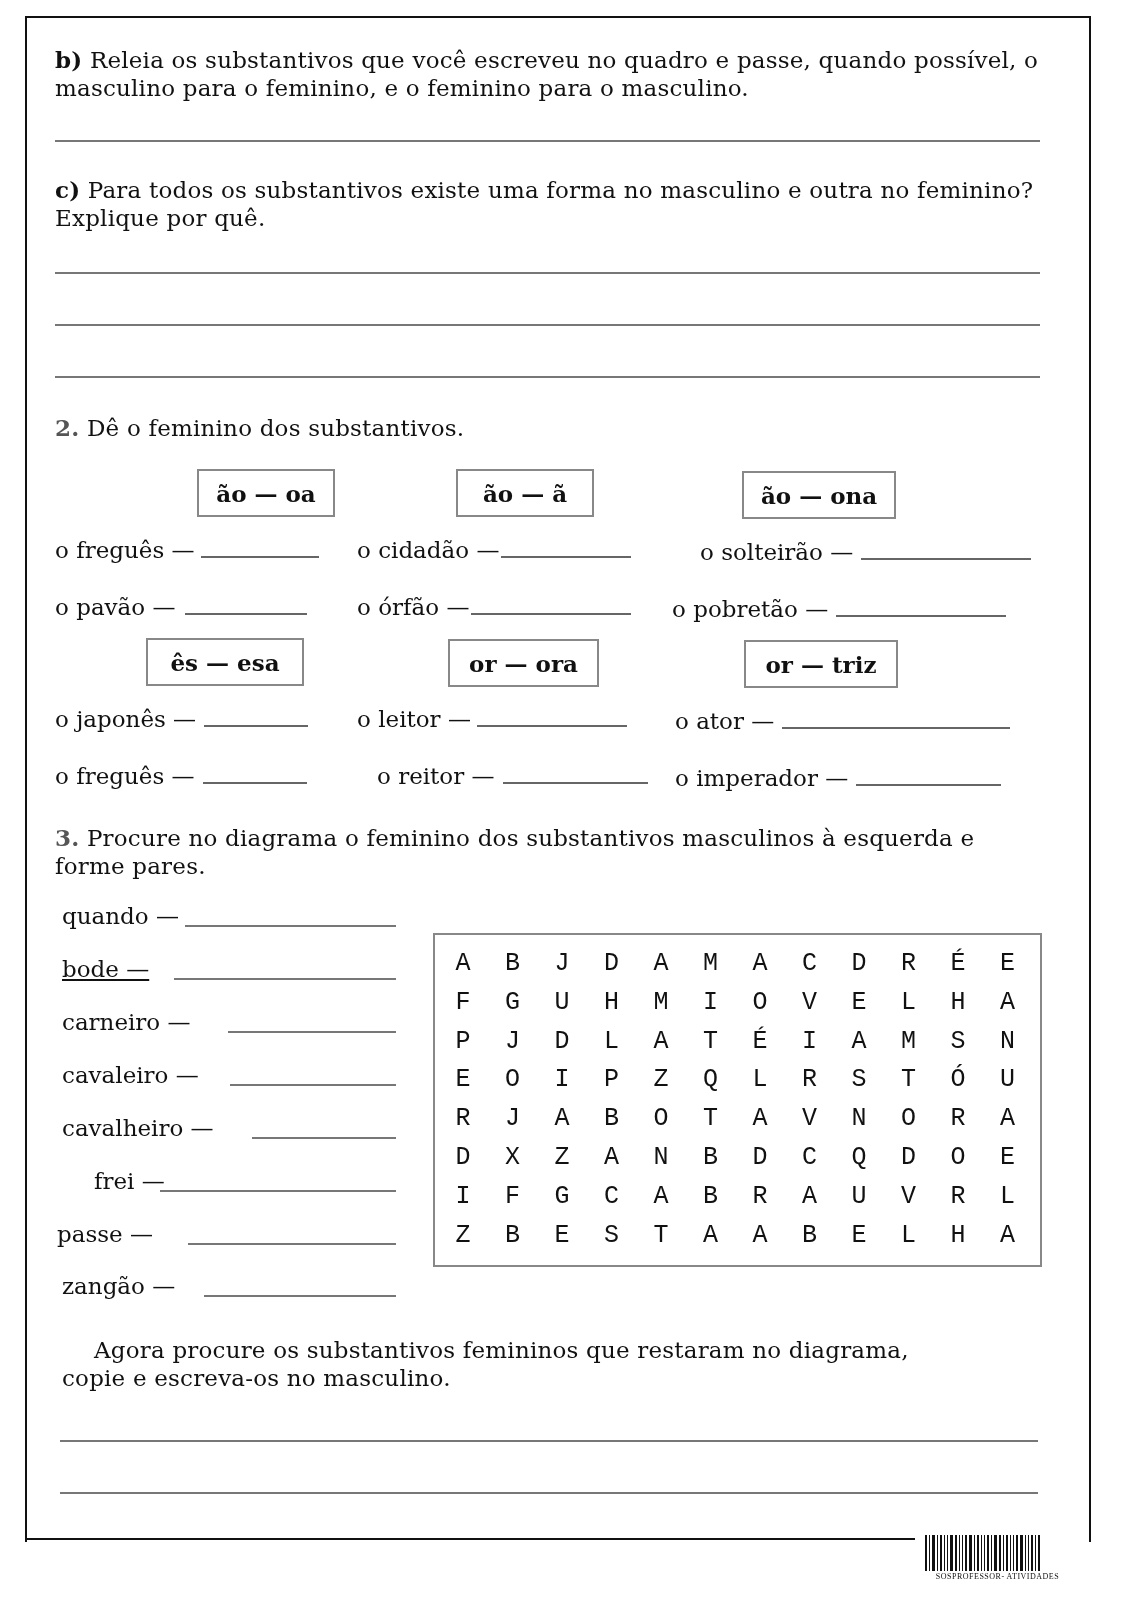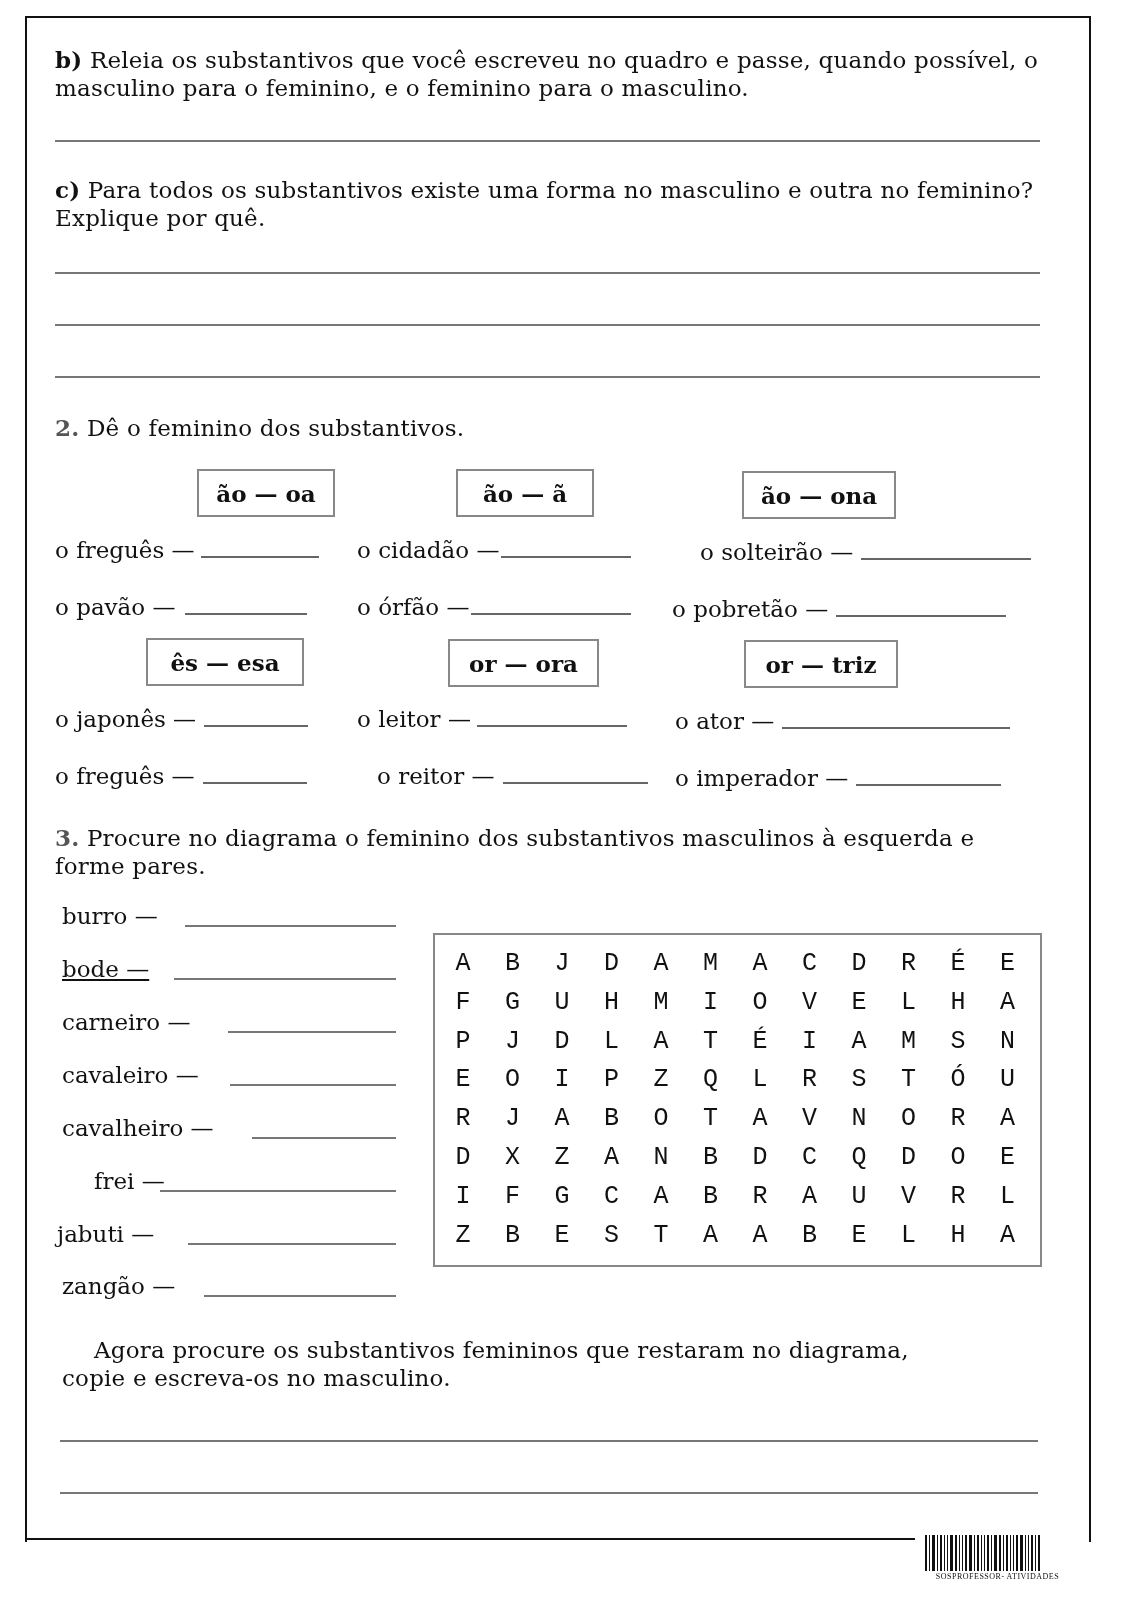--- a/index.html
+++ b/index.html
@@ -70,33 +70,33 @@
 
 <div class="item" style="left:55px; top:760px;"><span>o freguês —</span><span class="blank" style="width:104px; margin-left:8px;"></span></div>
 <div class="item" style="left:357px; top:760px;margin-left:20px;"><span>o reitor —</span><span class="blank" style="width:145px; margin-left:8px;"></span></div>
 <div class="item" style="left:675px; top:762px;"><span>o imperador —</span><span class="blank" style="width:145px; margin-left:8px;"></span></div>
 
 <div class="txt q" style="top:824px;">
   <b class="num">3.</b><span> Procure no diagrama o feminino dos substantivos masculinos à esquerda e forme pares.</span>
 </div>
 
 <div id="pairs">
-    <div class="pair" style="left: 62px; top: 903px;"><span>burro —</span></div>
+    <div class="pair" style="left: 62px; top: 903px;"><span>quando —</span></div>
     <div class="line" style="left: 185px; top: 925px; width: 211px;"></div>
     <div class="pair" style="left: 62px; top: 956px; text-decoration: underline;"><span>bode —</span></div>
     <div class="line" style="left: 174px; top: 978px; width: 222px;"></div>
     <div class="pair" style="left: 62px; top: 1009px;"><span>carneiro —</span></div>
     <div class="line" style="left: 228px; top: 1031px; width: 168px;"></div>
     <div class="pair" style="left: 62px; top: 1062px;"><span>cavaleiro —</span></div>
     <div class="line" style="left: 230px; top: 1084px; width: 166px;"></div>
     <div class="pair" style="left: 62px; top: 1115px;"><span>cavalheiro —</span></div>
     <div class="line" style="left: 252px; top: 1137px; width: 144px;"></div>
     <div class="pair" style="left: 62px; top: 1168px; margin-left: 32px;"><span>frei —</span></div>
     <div class="line" style="left: 160px; top: 1190px; width: 236px;"></div>
-    <div class="pair" style="left: 57px; top: 1221px;"><span>jabuti —</span></div>
+    <div class="pair" style="left: 57px; top: 1221px;"><span>passe —</span></div>
     <div class="line" style="left: 188px; top: 1243px; width: 208px;"></div>
     <div class="pair" style="left: 62px; top: 1273px;"><span>zangão —</span></div>
     <div class="line" style="left: 204px; top: 1295px; width: 192px;"></div>
   </div>
 <div class="grid" id="grid">
     <div class="grid-cell" style="left: 8px; top: 14px;">A</div>
     <div class="grid-cell" style="left: 57.5px; top: 14px;">B</div>
     <div class="grid-cell" style="left: 107px; top: 14px;">J</div>
     <div class="grid-cell" style="left: 156.5px; top: 14px;">D</div>
     <div class="grid-cell" style="left: 206px; top: 14px;">A</div>

